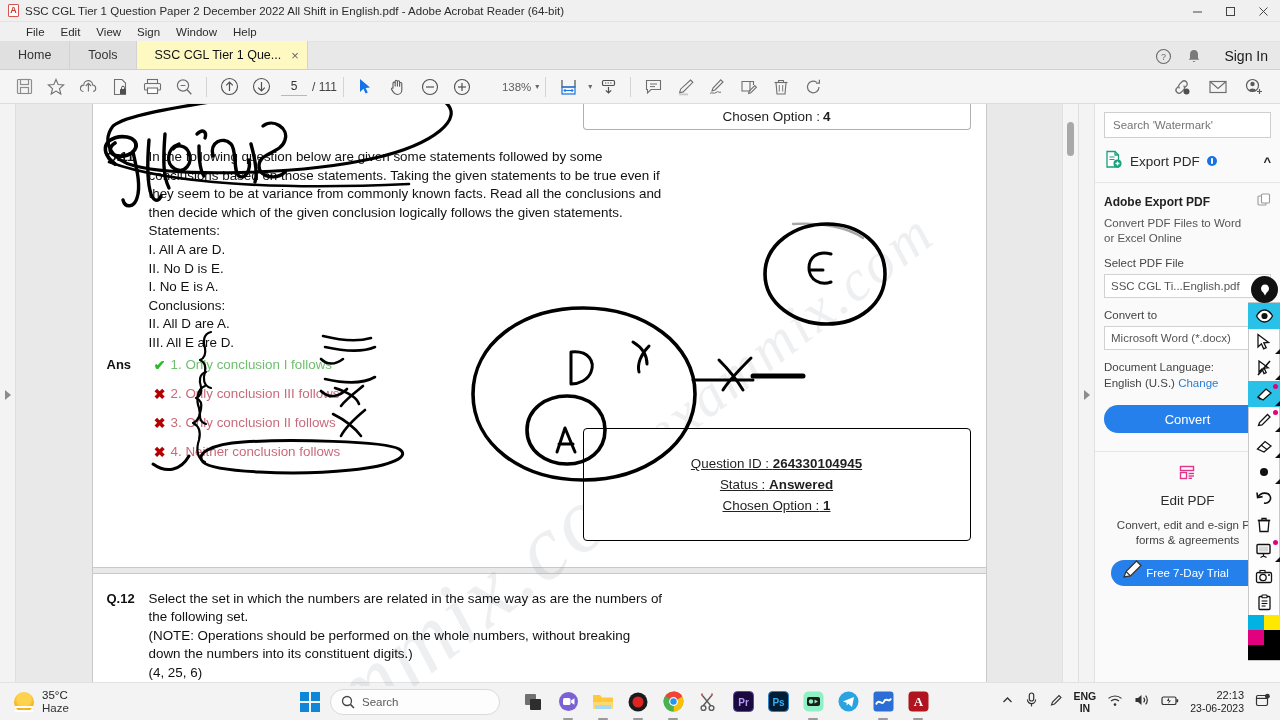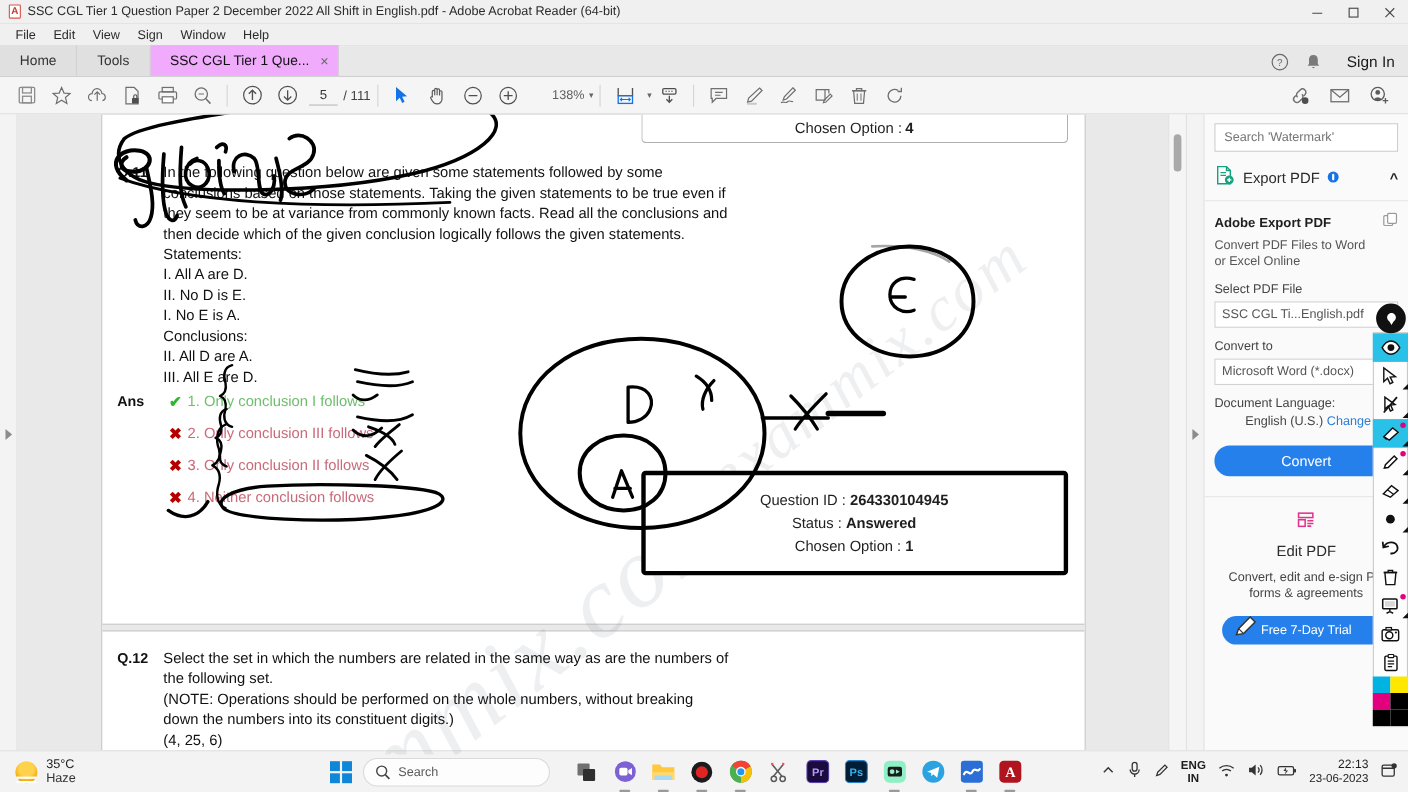--- a/index.html
+++ b/index.html
@@ -30,38 +30,38 @@
   .tb-winbtns { position: absolute; right: 0; top: 0; height: 22px; display: flex; }
   .tb-winbtn {
     width: 33px; height: 22px; display: flex; align-items: center; justify-content: center;
     font-size: 10px; color: #444;
   }
   .tb-winbtn svg { display: block; }
 
   
   .menubar {
     height: 20px; background: #f0f0f0; display: flex; align-items: center;
-    padding-left: 6px; border-bottom: 1px solid #e3e3e3;
+    padding-left: 18px; border-bottom: 1px solid #e3e3e3;
   }
   .menubar .mi {
     font-size: 11.5px; color: #2b2b2b; padding: 2px 8px; cursor: default;
     white-space: nowrap;
   }
 
   
   .tabstrip {
     height: 28px; background: #e8e8e8; display: flex; align-items: flex-end;
     position: relative; border-bottom: 1px solid #d0d0d0;
   }
   .tab {
     height: 28px; display: flex; align-items: center; padding: 0 18px;
     font-size: 12.5px; color: #333; background: #e0e0e0; border-right: 1px solid #d2d2d2;
     white-space: nowrap;
   }
-  .tab.active { background: #f0abfc; color: #111; }
+  .tab.active { background: #fef9c3; color: #111; }
   .tab.doc { padding-right: 8px; }
   .tab .tabclose {
     margin-left: 10px; font-size: 13px; color: #666; line-height: 1;
   }
   .tabstrip-right {
     position: absolute; right: 0; top: 0; height: 28px; display: flex; align-items: center;
     gap: 14px; padding-right: 12px;
   }
   .tb-icon-btn { display: flex; align-items: center; justify-content: center; color: #5a5a5a; }
   .signin { font-size: 14px; color: #1a1a1a; padding-left: 8px; white-space: nowrap; }
@@ -134,22 +134,22 @@
   .anslist { margin-top: 4px; }
   .ansrow { display: flex; align-items: flex-start; margin-bottom: 14px; }
   .anslabel { width: 42px; font-size: 13px; font-weight: bold; color: #111; flex: none; }
   .markwrap { width: 22px; flex: none; display: flex; justify-content: center; padding-top: 1px; }
   .tick { color: #2eb82e; font-size: 14px; line-height: 14px; font-weight: bold; }
   .cross { color: #b30000; font-size: 14px; line-height: 14px; font-weight: bold; }
   .opt-correct { color: #6dbf6d; font-size: 13.4px; }
   .opt-wrong { color: #c96a7a; font-size: 13.4px; }
 
   .idbox {
-    position: absolute; left: 490px; width: 388px; border: 4px solid #000000;
-    border-radius: 4px; background: #fff; padding: 12px 0; z-index: 3;
+    position: absolute; left: 490px; width: 388px; border: 1px solid #000000;
+    border-radius: 4px; background: #fff; padding: 24px 0; z-index: 3; text-decoration: underline;
   }
   .idline { text-align: center; font-size: 13.4px; color: #1f1f1f; line-height: 21px; }
   .idline b { font-weight: bold; }
   .idline .lbl { color: #1f1f1f; }
 
   .pagesplit { height: 7px; background: #e9e9e9; border-top: 1px solid #c9c9c9; border-bottom: 1px solid #c9c9c9; }
 
   
   .ink { position: absolute; left: 0; top: 0; width: 100%; height: 100%; pointer-events: none; z-index: 5; }
 
@@ -199,21 +199,21 @@
   .pfilefield {
     margin-top: 5px; height: 24px; border: 1px solid #d2d2d2; background: #fff;
     display: flex; align-items: center; padding: 0 6px; font-size: 11.5px; color: #555;
   }
   .pfilefield .xclose { margin-left: auto; color: #7a7a7a; font-size: 13px; }
   .pselect {
     margin-top: 5px; height: 24px; border: 1px solid #d2d2d2; background: #fff;
     display: flex; align-items: center; padding: 0 6px; font-size: 11.5px; color: #555;
   }
   .pselect .chev { margin-left: auto; color: #6a6a6a; font-size: 9px; }
-  .plangline { font-size: 11.5px; color: #444; margin-top: 4px; margin-left: 28px; }
+  .plangline { font-size: 11.5px; color: #444; margin-top: 4px; }
   .plangline .chg { color: #2b7cd3; }
   .btn-primary {
     margin: 16px 9px 0 9px; height: 28px; background: #2680eb; border-radius: 14px;
     color: #fff; font-size: 13px; display: flex; align-items: center; justify-content: center;
   }
   .psep { height: 1px; background: #e6e6e6; margin: 18px 0 0 0; }
   .psec2head { display: flex; align-items: center; gap: 8px; padding: 12px 9px 0 9px; flex-direction: column; }
   .psec2head .ptitle2 { font-size: 13.5px; color: #2b2b2b; }
   .psec2body { font-size: 11.5px; color: #444; text-align: center; padding: 10px 6px 0 6px; line-height: 15px; }
   .btn-trial {

